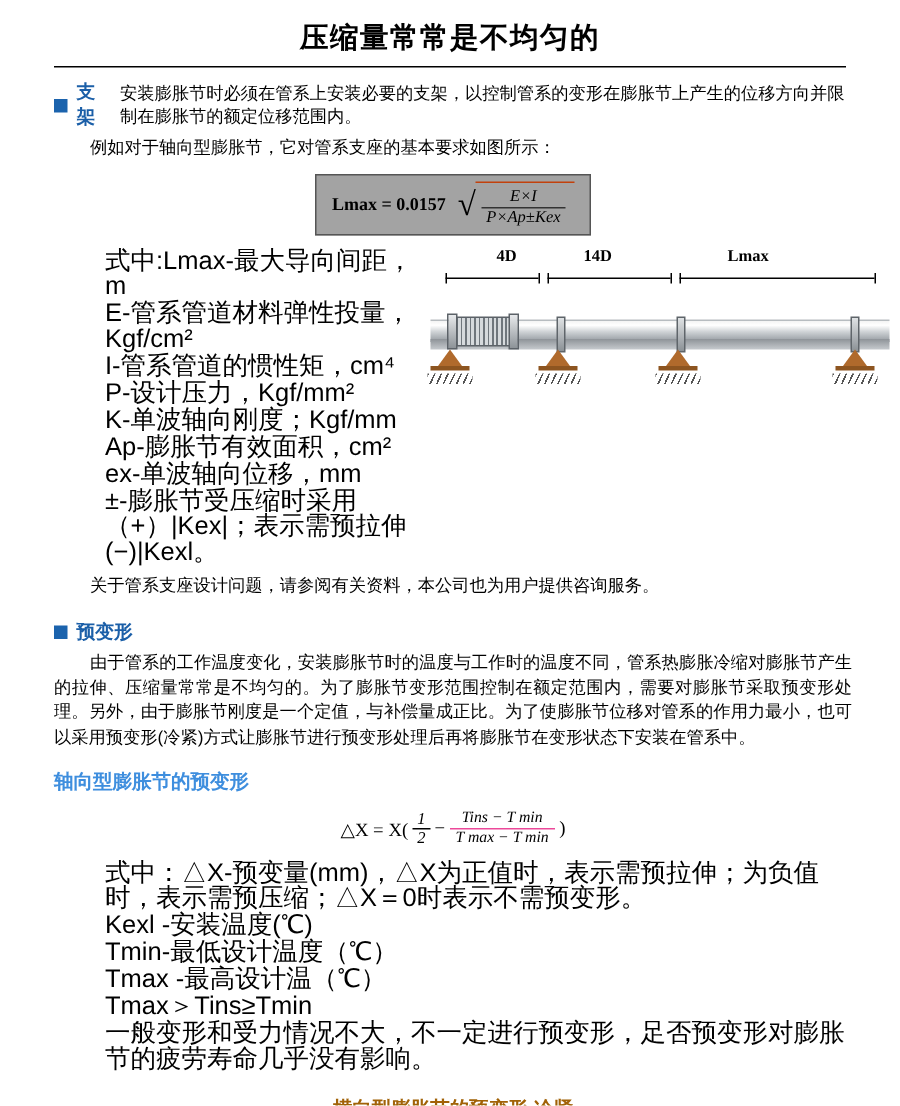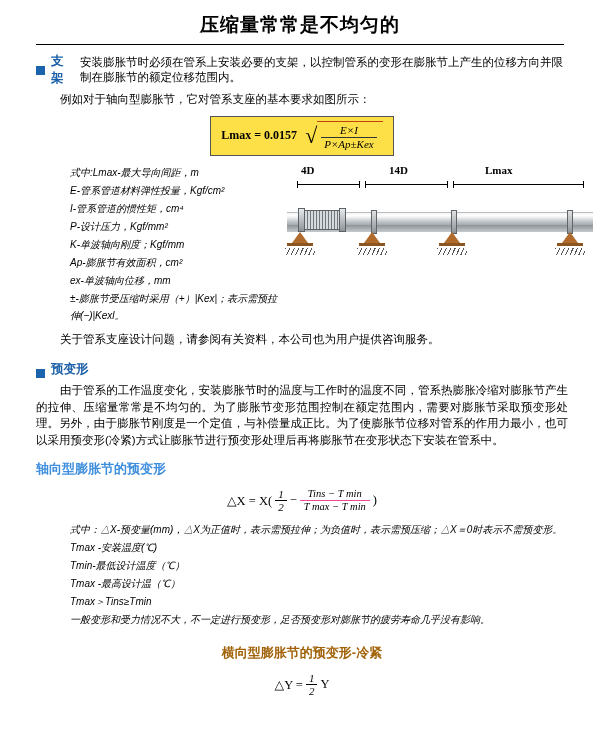--- a/index.html
+++ b/index.html
@@ -82,38 +82,37 @@
     color: #a16207;
     margin: 16px 0 8px 0;
     text-align: center;
   }
   .list {
     margin: 4px 0 4px 0;
     padding-left: 34px;
   }
   .list li {
     list-style: none;
-    font-size: 10px;
+    font-size: 17px;
     line-height: 17px;
     margin-bottom: 1px;
-    font-style: italic;
   }
   .formula-wrap {
     display: flex;
     justify-content: center;
     margin: 8px 0 4px 0;
   }
   .formula-box {
     border: 1px solid #555;
     padding: 4px 10px 4px 10px;
     display: inline-flex;
     align-items: center;
     font-family: "Liberation Serif", serif;
     font-size: 12px;
-    background: #fde047;
+    background: #a3a3a3;
   }
   .formula-box .lhs {
     font-weight: bold;
     font-size: 12px;
     margin-right: 8px;
     white-space: nowrap;
   }
   .sqrt {
     display: inline-flex;
     align-items: stretch;
@@ -331,21 +330,21 @@
         <li>I-管系管道的惯性矩，cm⁴</li>
         <li>P-设计压力，Kgf/mm²</li>
         <li>K-单波轴向刚度；Kgf/mm</li>
         <li>Ap-膨胀节有效面积，cm²</li>
         <li>ex-单波轴向位移，mm</li>
         <li>±-膨胀节受压缩时采用（+）|Kex|；表示需预拉伸(−)|Kexl。</li>
       </ul>
 
       <div class="diagram">
         <div class="dim-labels">
-          <span style="left:16px;">4D</span>
+          <span style="left:46px;">4D</span>
           <span style="left:104px;">14D</span>
           <span style="left:200px;">Lmax</span>
         </div>
         <div class="dim-line" style="left:12px; width:62px;"></div>
         <div class="dim-tick" style="left:12px;"></div>
         <div class="dim-tick" style="left:74px;"></div>
         <div class="dim-line" style="left:80px; width:82px;"></div>
         <div class="dim-tick" style="left:80px;"></div>
         <div class="dim-tick" style="left:162px;"></div>
         <div class="dim-line" style="left:168px; width:130px;"></div>
@@ -380,21 +379,21 @@
           <div class="hatch" style="left:0px; width:30px;"></div>
           <div class="hatch" style="left:72px; width:30px;"></div>
           <div class="hatch" style="left:152px; width:30px;"></div>
           <div class="hatch" style="left:270px; width:30px;"></div>
         </div>
       </div>
     </div>
 
     <p class="indent2" style="margin-top:2px;">关于管系支座设计问题，请参阅有关资料，本公司也为用户提供咨询服务。</p>
 
-    <div class="sec-head" style="margin-top:14px;align-items:flex-end;">
+    <div class="sec-head" style="margin-top:14px;">
       <span class="blue-sq"></span>
       <span>预变形</span>
     </div>
 
     <p class="indent2">由于管系的工作温度变化，安装膨胀节时的温度与工作时的温度不同，管系热膨胀冷缩对膨胀节产生的拉伸、压缩量常常是不均匀的。为了膨胀节变形范围控制在额定范围内，需要对膨胀节采取预变形处理。另外，由于膨胀节刚度是一个定值，与补偿量成正比。为了使膨胀节位移对管系的作用力最小，也可以采用预变形(冷紧)方式让膨胀节进行预变形处理后再将膨胀节在变形状态下安装在管系中。</p>
 
     <div class="sub-head">轴向型膨胀节的预变形</div>
 
     <div class="center-formula">
       <span class="cf-inline">
@@ -407,21 +406,21 @@
         <span class="frac2">
           <span class="num">Tins − T min</span>
           <span class="den">T max − T min</span>
         </span>
         <span>)</span>
       </span>
     </div>
 
     <ul class="list">
       <li style="text-indent:0;">式中：△X-预变量(mm)，△X为正值时，表示需预拉伸；为负值时，表示需预压缩；△X＝0时表示不需预变形。</li>
-      <li>Tmax -安装温度(℃)</li>
+      <li>Kexl -安装温度(℃)</li>
       <li>Tmin-最低设计温度（℃）</li>
       <li>Tmax -最高设计温（℃）</li>
       <li>Tmax＞Tins≥Tmin</li>
       <li>一般变形和受力情况不大，不一定进行预变形，足否预变形对膨胀节的疲劳寿命几乎没有影响。</li>
     </ul>
 
     <div class="sub-head2">横向型膨胀节的预变形-冷紧</div>
 
     <div class="center-formula">
       <span class="cf-inline">

